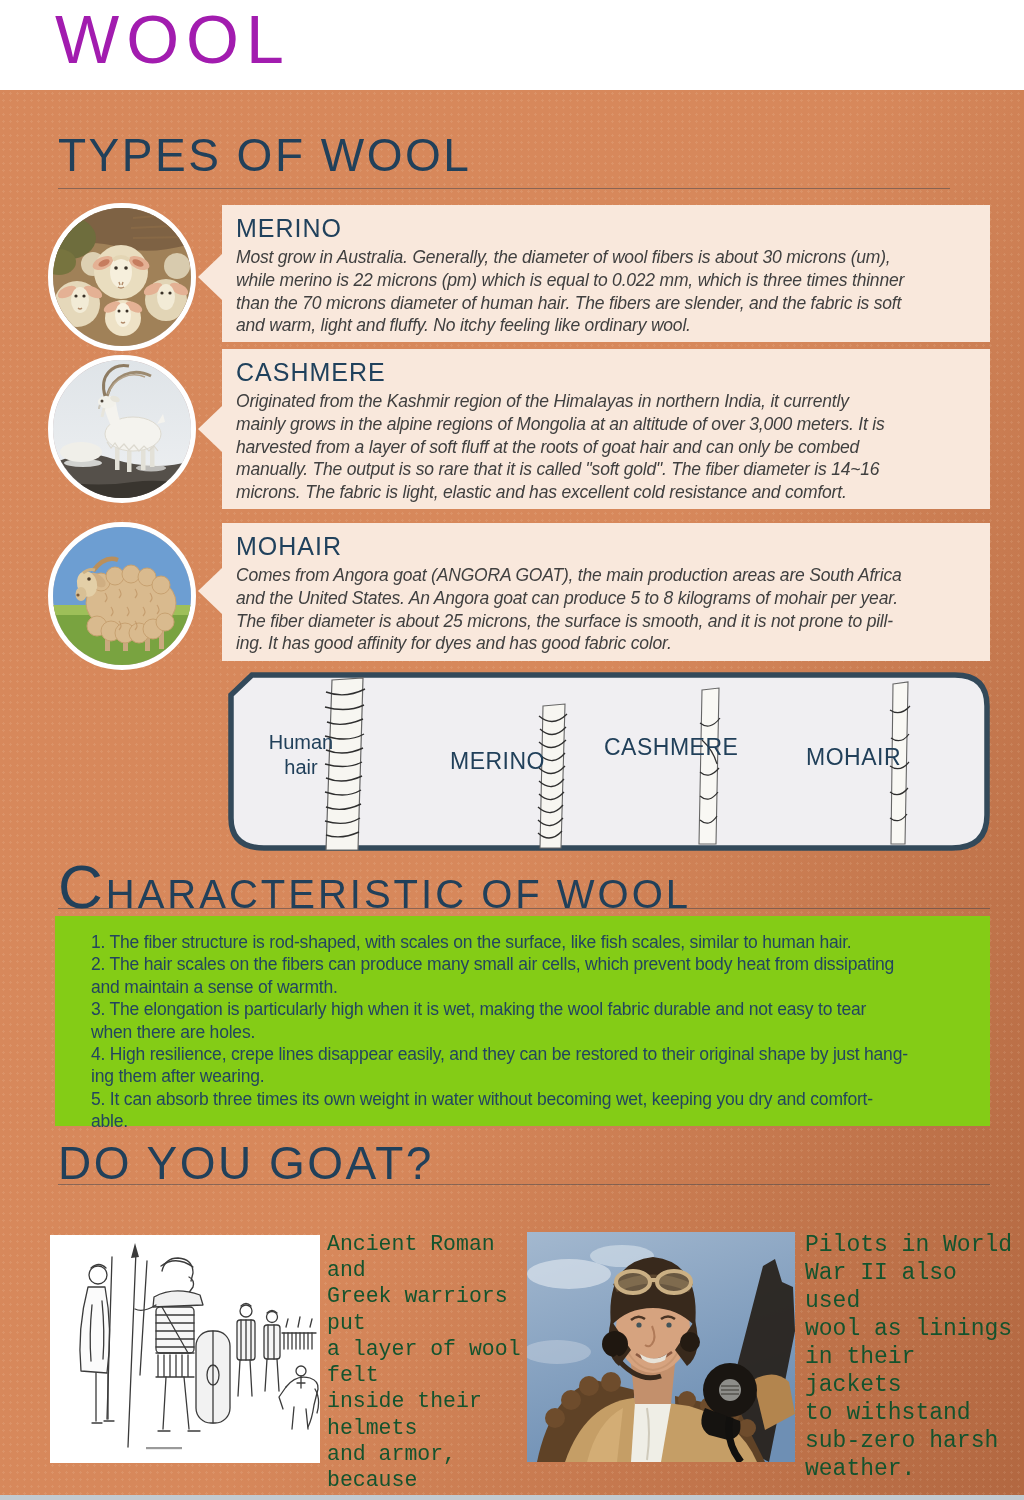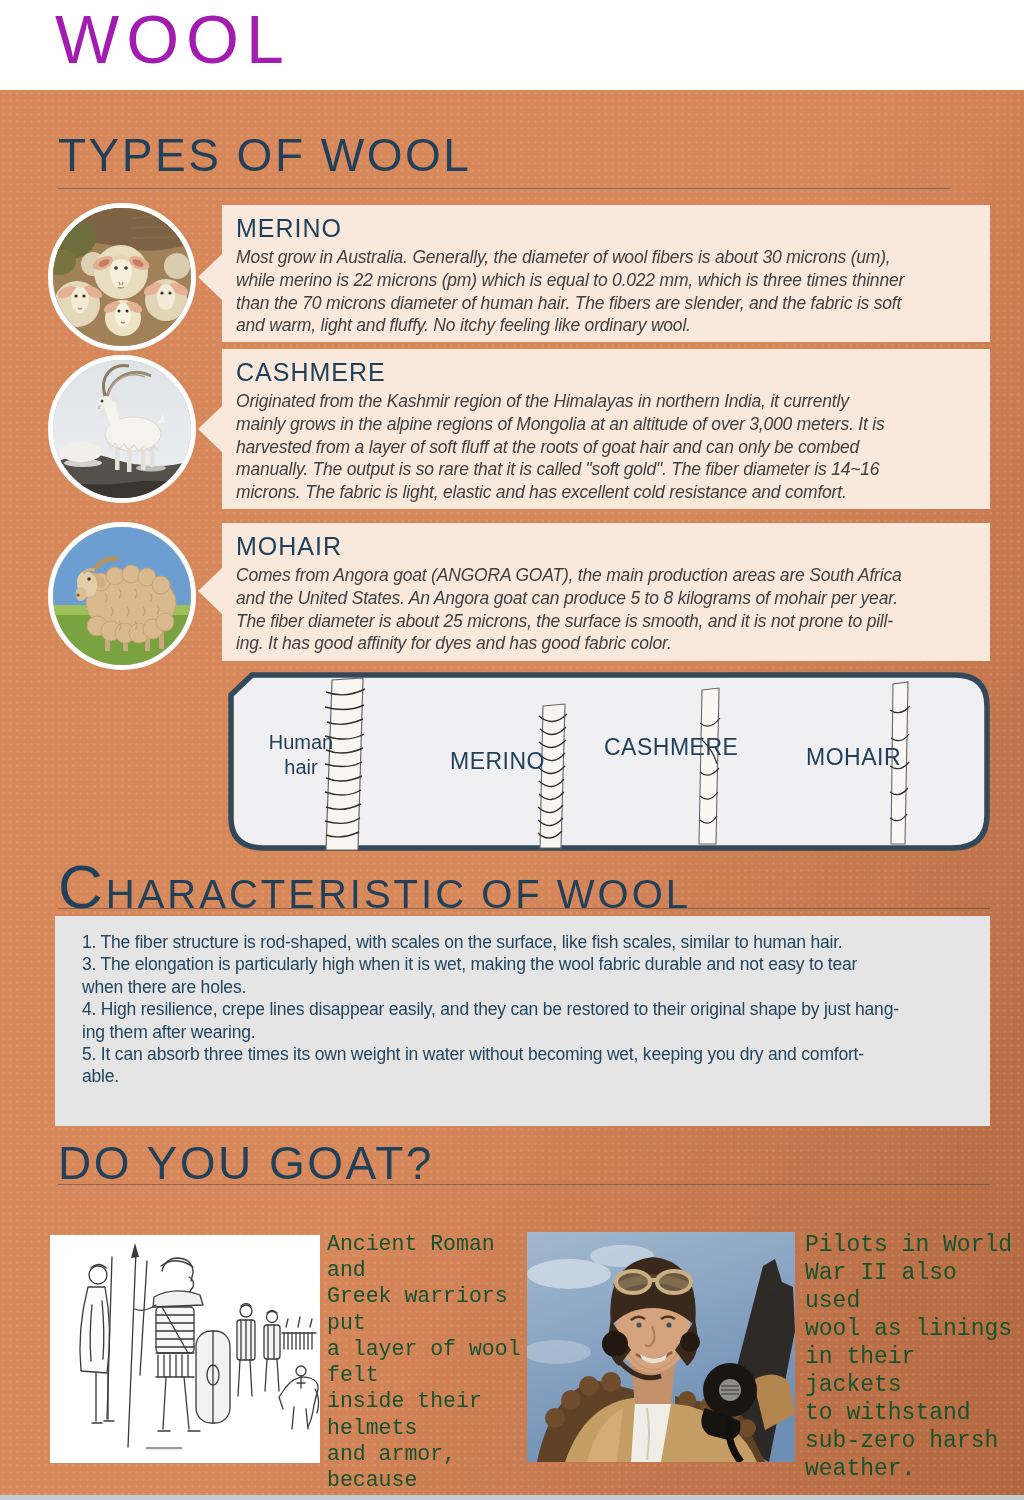--- a/index.html
+++ b/index.html
@@ -29,22 +29,22 @@
   .type-card::before{content:"";position:absolute;left:-24px;
              border-top:23px solid transparent;border-bottom:23px solid transparent;
              border-right:24px solid #f9e8dc;}
   .card-title{font-size:25px;letter-spacing:1px;color:#20415c;margin:0 0 3px 0;font-weight:400;}
   .card-body{font-size:17.5px;line-height:1.3;color:#404040;letter-spacing:-0.2px;
              white-space:pre-line;font-style:italic;}
   
   .fiber-panel{position:absolute;left:222px;top:668px;width:773px;height:187px;}
   .fiber-label{position:absolute;color:#21405a;font-weight:400;}
   
-  .char-card{position:absolute;left:55px;top:916px;width:935px;height:210px;background:#e5e5e5;
-             padding:15px 27px;box-sizing:border-box;}
+  .char-card{position:absolute;left:55px;top:916px;width:935px;height:210px;background:#84cc16;
+             padding:15px 36px;box-sizing:border-box;}
   .char-body{font-size:17.5px;line-height:1.28;color:#23455f;letter-spacing:-0.2px;white-space:pre-line;}
   
   .fact-text{position:absolute;font-size:22px;line-height:1.22;color:#14532d;white-space:pre-line;font-family:Liberation Mono, monospace;}
   .img-box{position:absolute;overflow:hidden;}
   .initial-cap{font-size:62px;line-height:0;}
 </style>
 </head>
 <body>
 
 <div id="page" data-name="wool-infographic-poster">
@@ -268,20 +268,22 @@
   <div class="fiber-label" style="left:604px;top:734px;font-size:23px;letter-spacing:0.5px;" data-name="cashmere-fiber-label">CASHMERE</div>
   <div class="fiber-label" style="left:806px;top:744px;font-size:23px;letter-spacing:0.5px;" data-name="mohair-fiber-label">MOHAIR</div>
 
   <div class="sec-heading" style="left:58px;top:872px;font-size:40px;letter-spacing:3px;" data-name="characteristic-heading">
     <span class="initial-cap" data-name="characteristic-heading-initial">C</span><span data-name="characteristic-heading-rest">HARACTERISTIC OF WOOL</span>
   </div>
   <div class="rule" style="left:58px;top:908px;width:932px;" data-name="characteristic-rule"></div>
 
   <div class="char-card" data-name="characteristics-card">
     <div class="char-body" data-name="characteristic-item-1">1. The fiber structure is rod-shaped, with scales on the surface, like fish scales, similar to human hair.</div>
+    <div class="char-body" data-name="characteristic-item-2">2. The hair scales on the fibers can produce many small air cells, which prevent body heat from dissipating
+and maintain a sense of warmth.</div>
     <div class="char-body" data-name="characteristic-item-3">3. The elongation is particularly high when it is wet, making the wool fabric durable and not easy to tear
 when there are holes.</div>
     <div class="char-body" data-name="characteristic-item-4">4. High resilience, crepe lines disappear easily, and they can be restored to their original shape by just hang-
 ing them after wearing.</div>
     <div class="char-body" data-name="characteristic-item-5">5. It can absorb three times its own weight in water without becoming wet, keeping you dry and comfort-
 able.</div>
   </div>
 
   <div class="sec-heading" style="left:58px;top:1136px;font-size:46px;" data-name="do-you-know-heading">DO YOU GOAT?</div>
   <div class="rule" style="left:58px;top:1184px;width:932px;" data-name="do-you-know-rule"></div>

